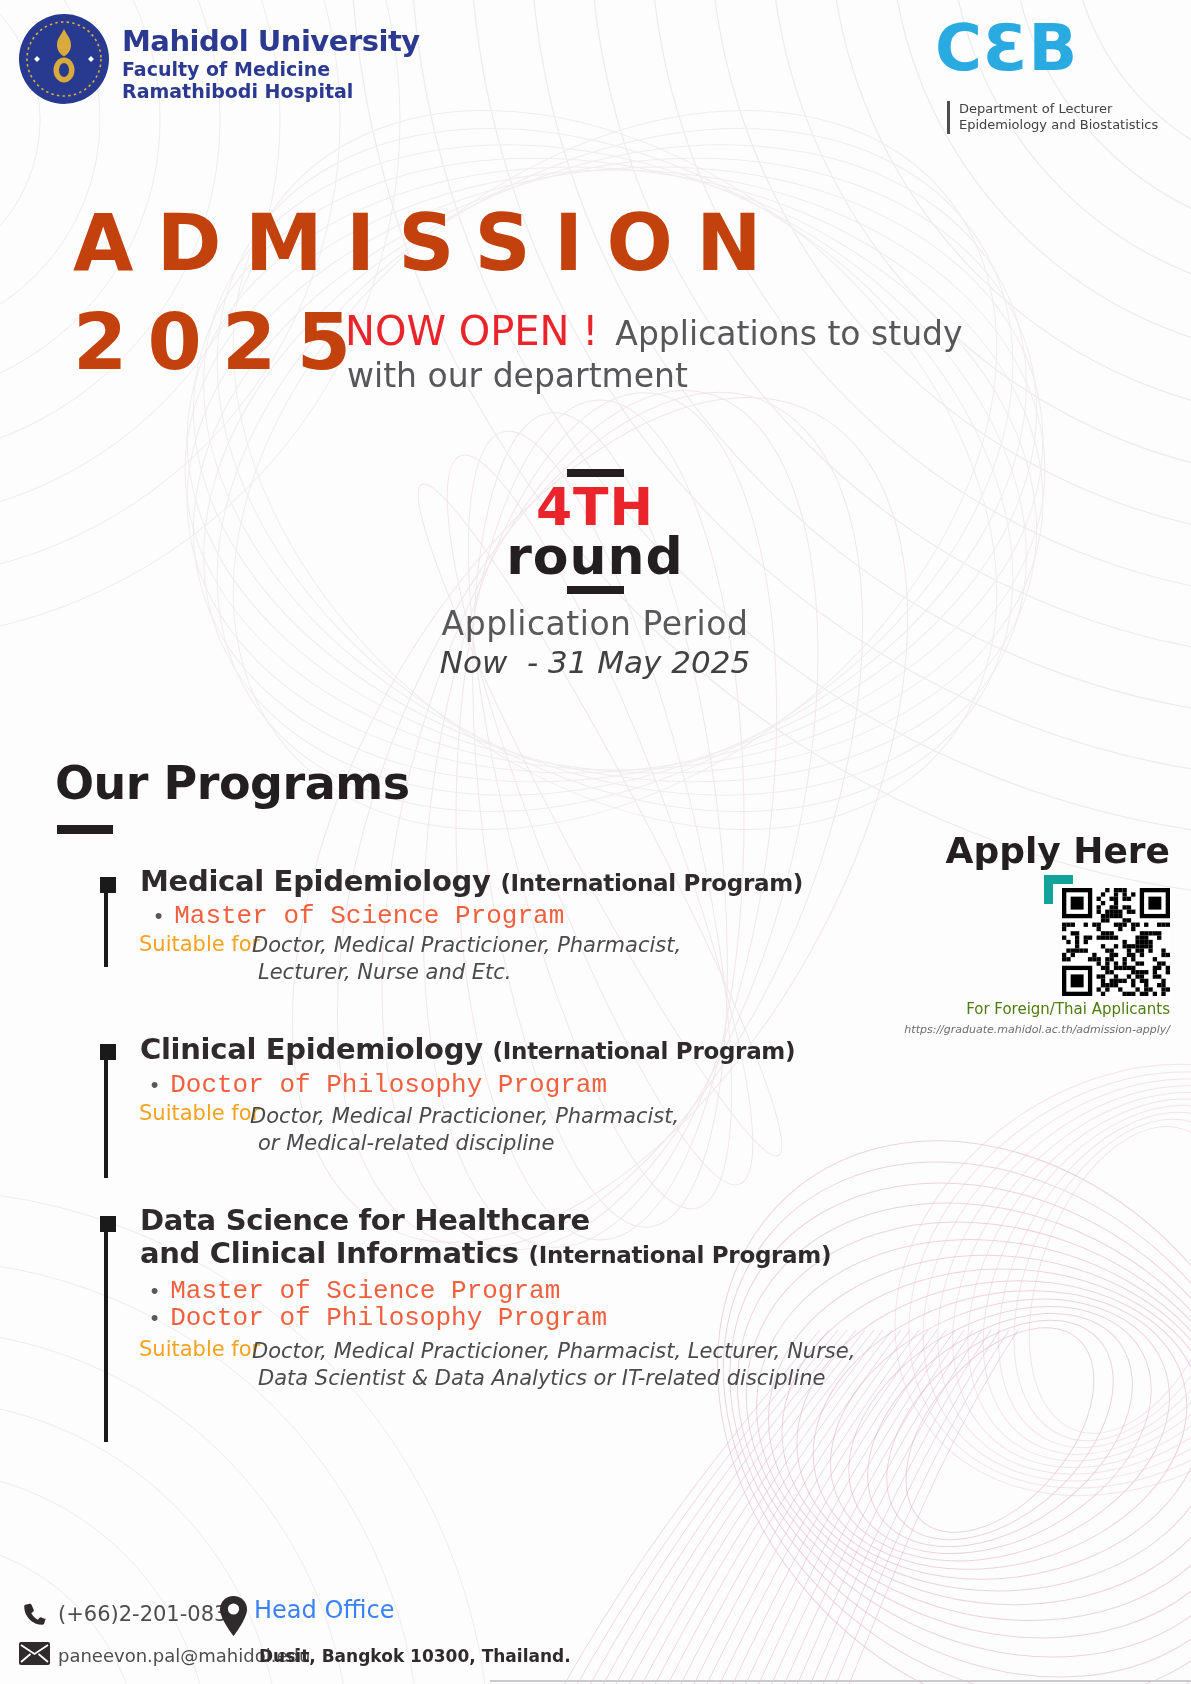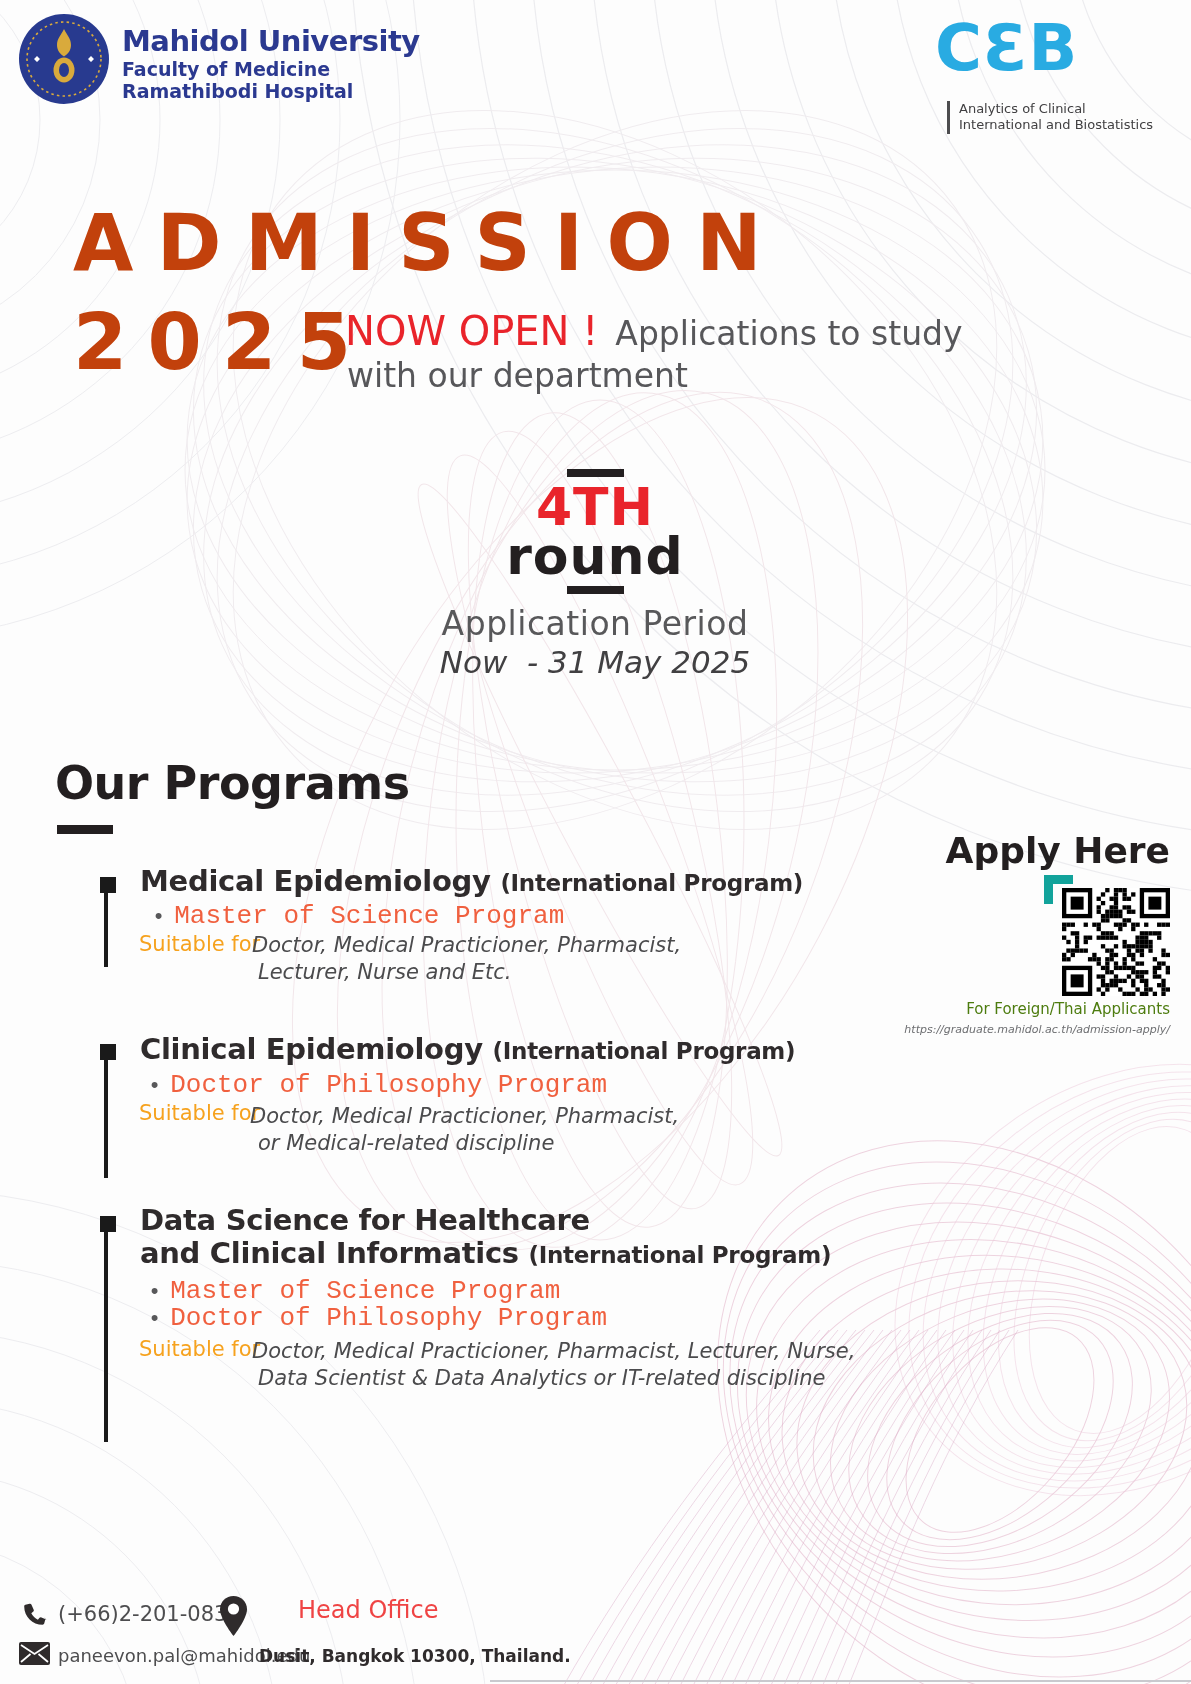--- a/index.html
+++ b/index.html
@@ -35,21 +35,21 @@
   .suit-label{font-size:21px;font-weight:500;color:#f6a21e;white-space:nowrap;}
   .suit-text{font-size:21px;font-style:italic;color:#4b4b4d;white-space:nowrap;}
   
   .apply-h{font-size:36px;font-weight:800;color:#231f20;text-align:right;}
   .bracket{width:20px;height:20px;border-left:9px solid #12a39b;border-top:9px solid #12a39b;}
   .apply-note{font-size:15px;color:#4d7c0f;text-align:right;}
   .apply-url{font-size:11px;font-style:italic;color:#6d6e71;text-align:right;}
   
   .contact-text{font-size:21px;color:#4d4d4f;}
   .email-text{font-size:18px;color:#4d4d4f;}
-  .office-h{font-size:24px;font-weight:500;color:#ef4444;margin-left:44px;}
+  .office-h{font-size:24px;font-weight:500;color:#3b82f6;}
   .addr{font-size:17px;font-weight:700;color:#2f2b2c;white-space:nowrap;}
 </style>
 </head>
 <body>
 
 <div id="poster">
 
   <svg id="bg" width="1191" height="1684" viewBox="0 0 1191 1684">
       <g stroke="#ececef" fill="none" stroke-width="1.2">
         <circle cx="1330" cy="-80" r="260"></circle>
@@ -174,22 +174,22 @@
     </svg>
   </div>
   <div class="abs fg" style="left:122px;top:24px;">
     <div class="uni-name">Mahidol University</div>
     <div class="uni-sub">Faculty of Medicine</div>
     <div class="uni-sub">Ramathibodi Hospital</div>
   </div>
 
   <div class="abs fg ceb-logo" style="left:935px;top:16px;font-family:'DejaVu Sans',sans-serif;">CƐB</div>
   <div class="abs fg ceb-dept" style="left:947px;top:101px;">
-    <div>Analytics of Clinical</div>
-    <div>International and Biostatistics</div>
+    <div>Department of Lecturer</div>
+    <div>Epidemiology and Biostatistics</div>
   </div>
 
   <div class="abs fg hero-word" style="left:73px;top:204px;">ADMISSION</div>
   <div class="abs fg hero-word hero-year" style="left:73px;top:303px;">2025</div>
 
   <div class="abs fg" style="left:345px;top:308px;white-space:nowrap;">
     <span class="nowopen">NOW OPEN !</span>
     <span class="tagline" style="margin-left:12px;">Applications to study</span>
   </div>
   <div class="abs fg tagline" style="left:347px;top:356px;">with our department</div>

